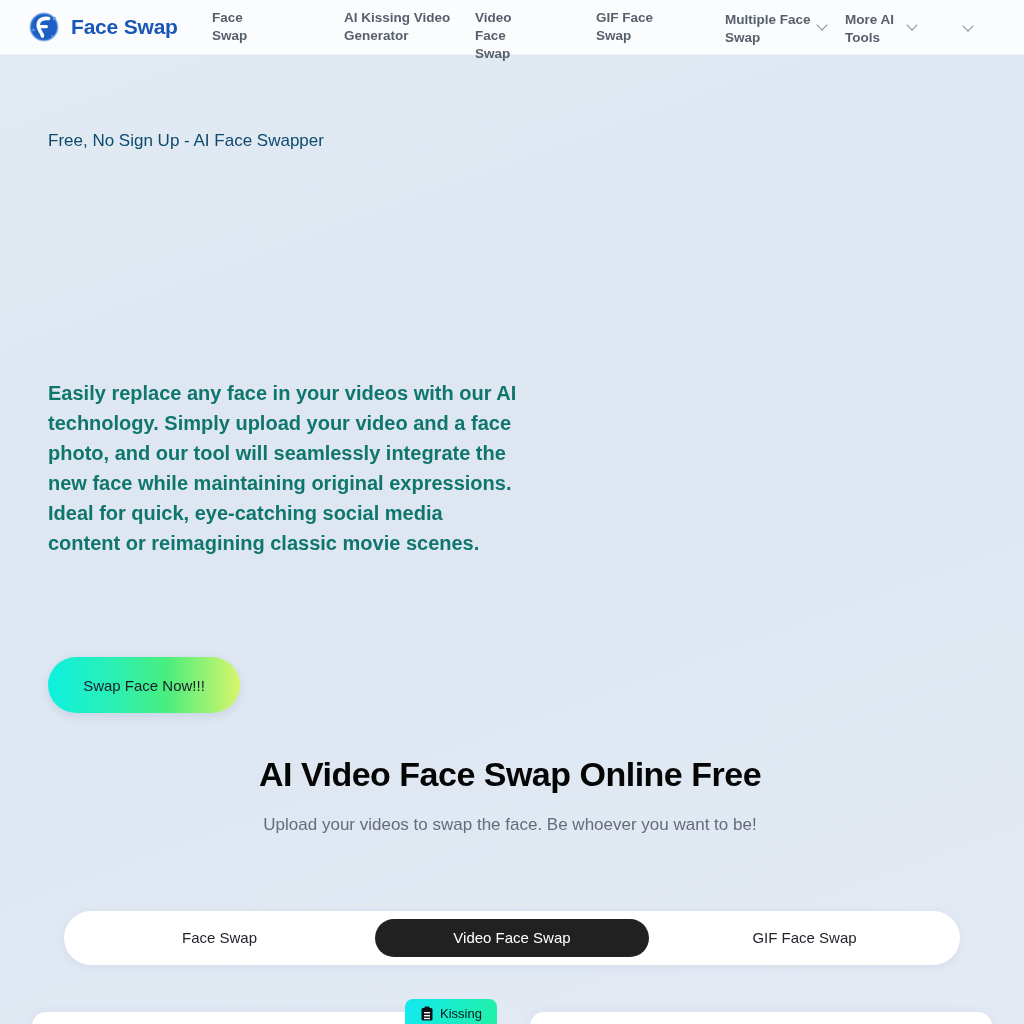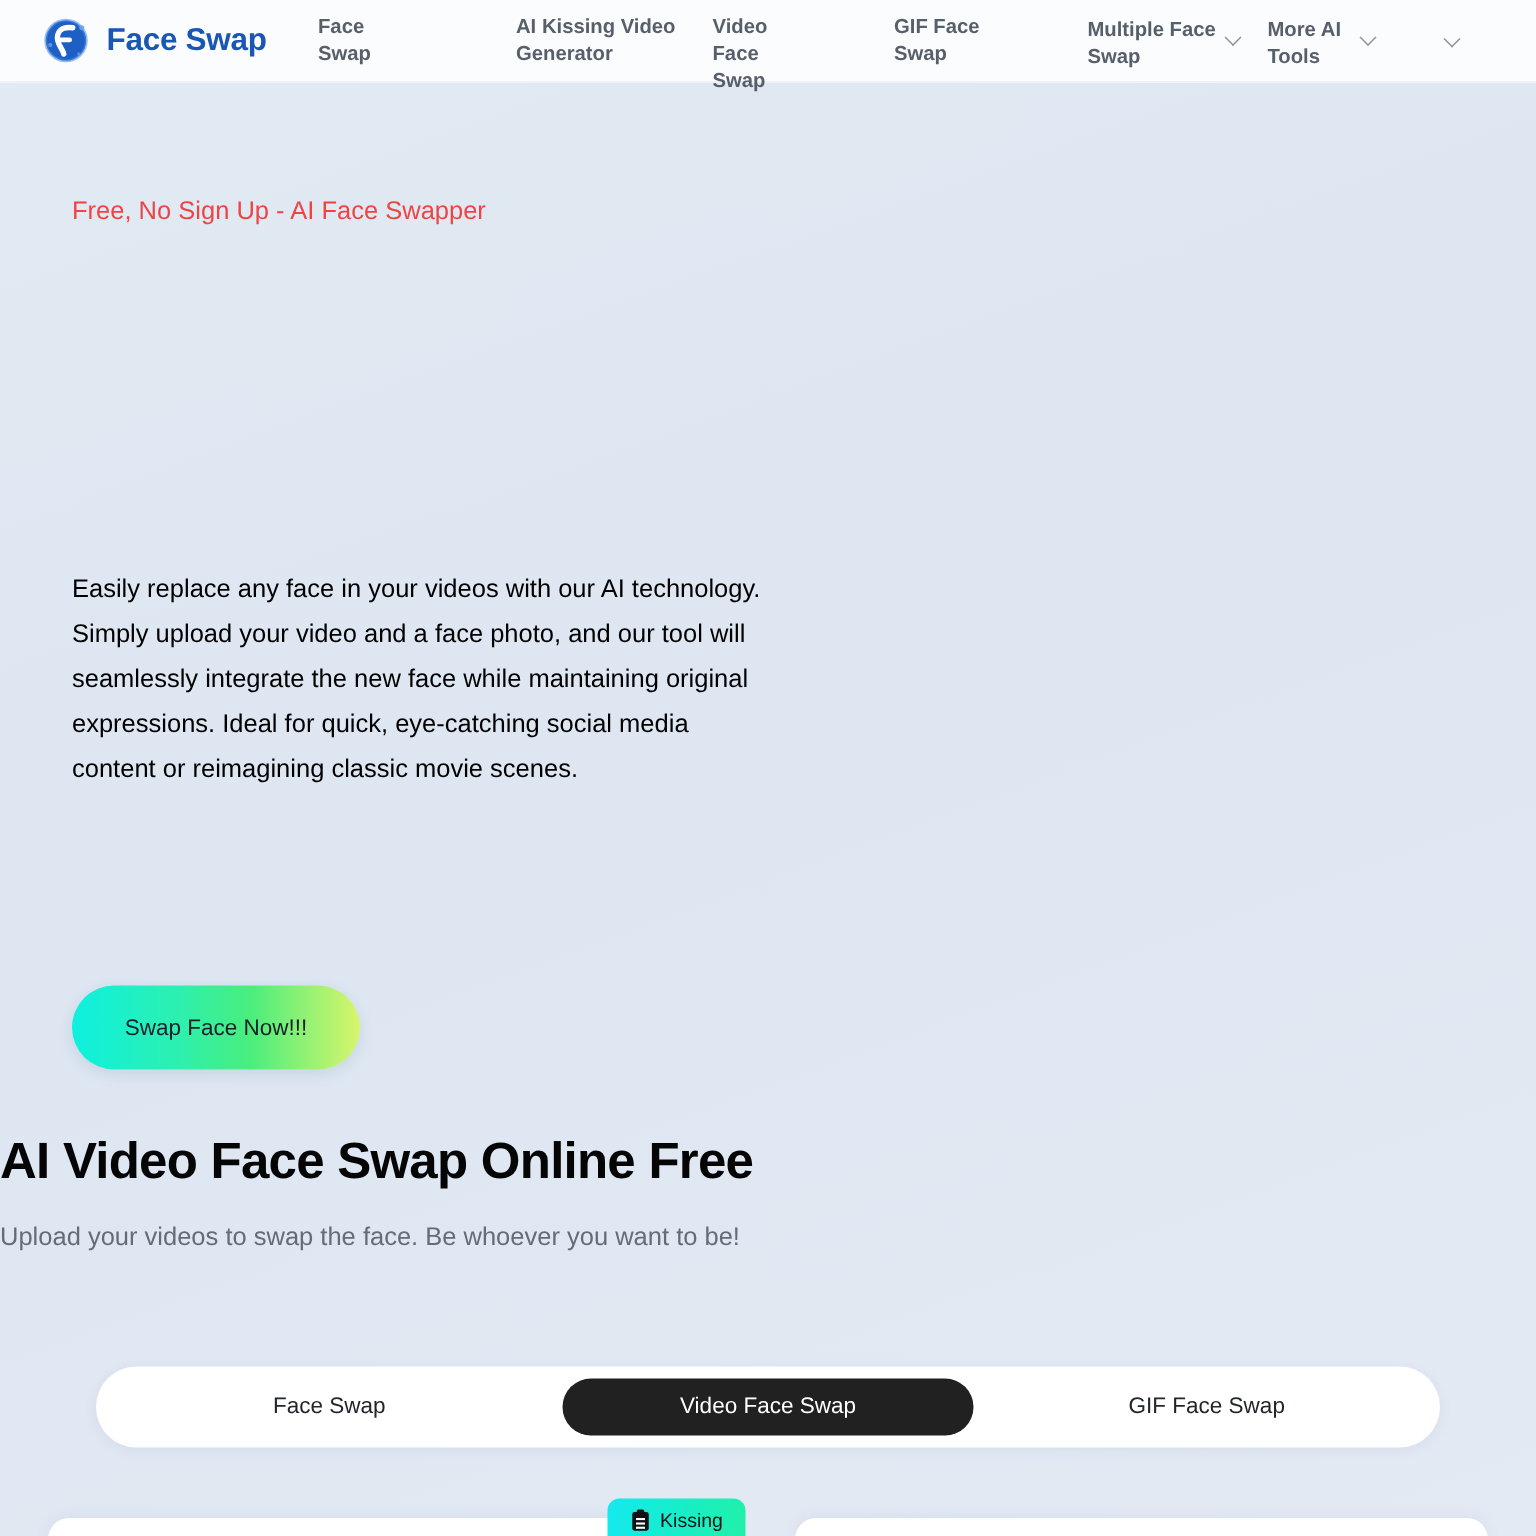--- a/index.html
+++ b/index.html
@@ -103,42 +103,43 @@
   
   .hero {
     position: absolute;
     left: 48px;
     top: 128px;
     width: 520px;
   }
 
   .eyebrow {
     font-size: 17px;
-    color: #ef4444;
+    color: #0c4a6e;
     line-height: 26px;
     margin-bottom: 18px;
   }
 
   .hero-title {
     font-size: 41px;
     font-weight: bold;
     color: #0a0a0a;
     line-height: 52px;
     letter-spacing: -0.6px;
     width: 460px;
   }
 
   .hero-desc {
     position: absolute;
     top: 250px;
     left: 0;
     width: 470px;
-    font-size: 17px;
-    color: #000000;
+    font-size: 20px;
+    color: #0f766e;
     line-height: 30px;
+    font-weight: bold;
   }
 
   .cta-button {
     position: absolute;
     left: 0;
     top: 484px;
     width: 192px;
     height: 56px;
     border: none;
     border-radius: 28px;
@@ -150,21 +151,21 @@
     box-shadow: 0 3px 10px rgba(40,90,120,0.13);
     margin-top: 45px;
   }
 
   
   .section-head {
     position: absolute;
     top: 752px;
     left: 0;
     width: 1020px;
-    text-align: left;
+    text-align: center;
   }
 
   .section-title {
     font-size: 34px;
     font-weight: bold;
     color: #050505;
     letter-spacing: -0.5px;
     line-height: 44px;
   }
 

